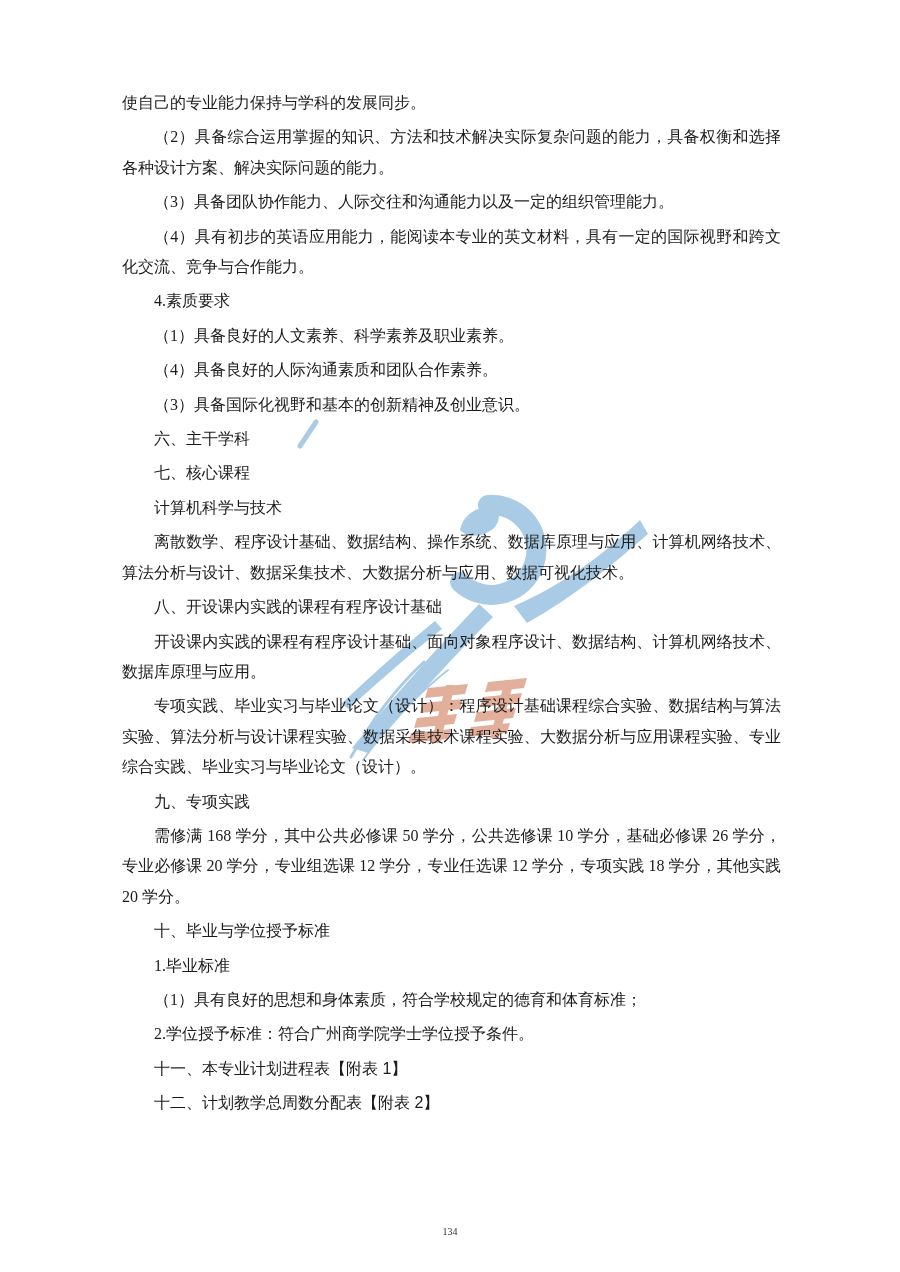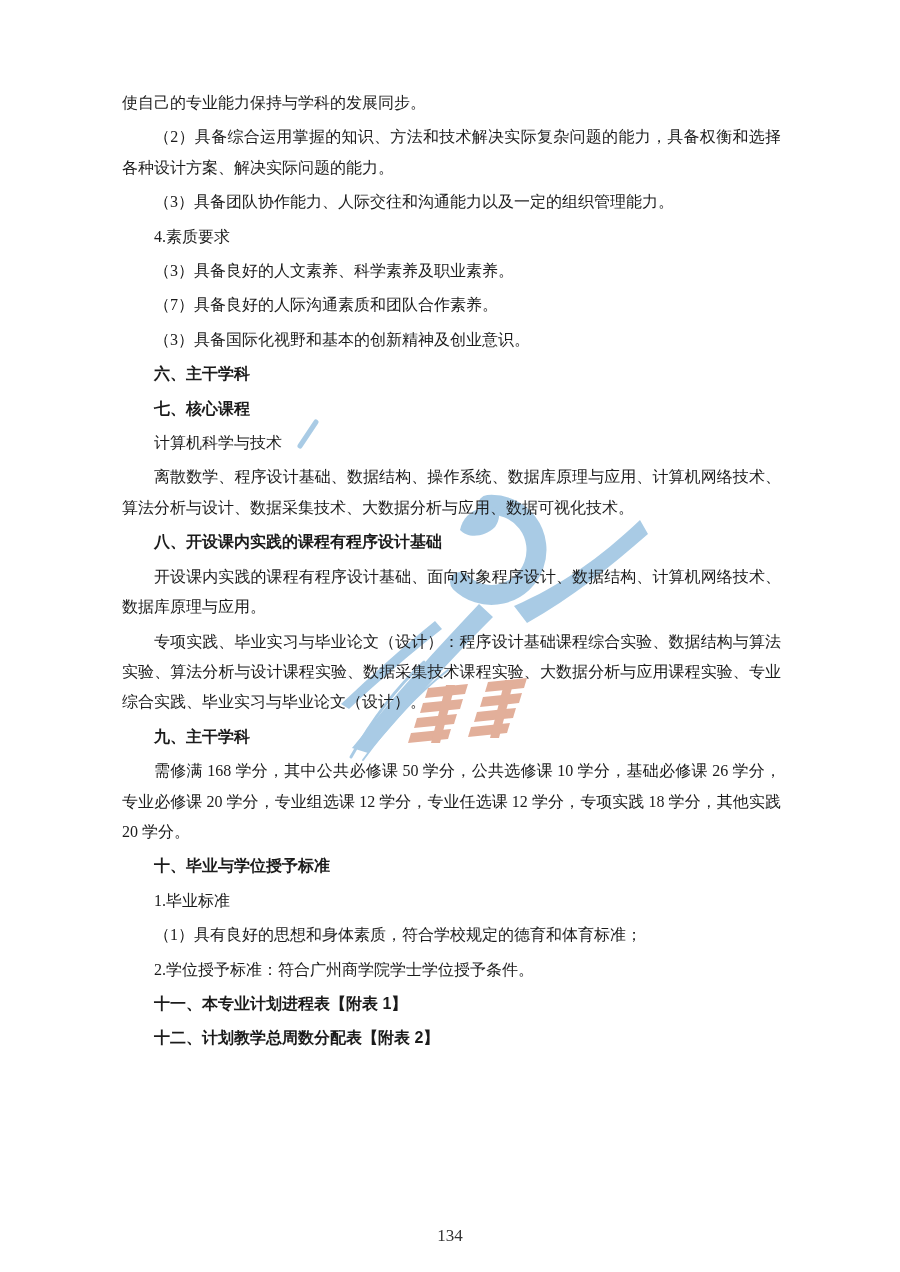--- a/index.html
+++ b/index.html
@@ -32,29 +32,29 @@
   .content p {
     margin: 4px; padding: 0;
     font-size: 16px;
     line-height: 30.4px;
     color: #1b1b1b;
     text-align: justify;
     letter-spacing: 0;
   }
   .content p.indent { text-indent: 2em; }
   .content p.bold {
-    font-weight: bold;
+    font-weight: normal;
     font-family: "Liberation Sans", "DejaVu Sans", sans-serif;
   }
   .pagenum {
     position: absolute;
     left: 0; top: 1226px;
     width: 900px;
     text-align: center;
-    font-size: 17px;
+    font-size: 10px;
     color: #333333;
     z-index: 1;
     font-family: "Liberation Serif", "DejaVu Serif", serif;
   }
 </style>
 </head>
 <body>
 
 <div class="page">
 
@@ -89,32 +89,33 @@
       <path d="M 363,760 Q 402,706 448,670" fill="none" stroke-width="2" stroke-linecap="round" stroke="#a5c9e4"></path>
 
       <path d="M 300,446 L 316,422" fill="none" stroke-width="5" stroke-linecap="round" stroke="#a5c9e4"></path>
     </g>
   </svg>
 
   <div class="content">
       <p class="">使自己的专业能力保持与学科的发展同步。</p>
       <p class="indent ">（2）具备综合运用掌握的知识、方法和技术解决实际复杂问题的能力，具备权衡和选择各种设计方案、解决实际问题的能力。</p>
       <p class="indent ">（3）具备团队协作能力、人际交往和沟通能力以及一定的组织管理能力。</p>
+      <p class="indent ">（4）具有初步的英语应用能力，能阅读本专业的英文材料，具有一定的国际视野和跨文化交流、竞争与合作能力。</p>
       <p class="indent ">4.素质要求</p>
-      <p class="indent ">（3）具备良好的人文素养、科学素养及职业素养。</p>
-      <p class="indent ">（7）具备良好的人际沟通素质和团队合作素养。</p>
+      <p class="indent ">（1）具备良好的人文素养、科学素养及职业素养。</p>
+      <p class="indent ">（4）具备良好的人际沟通素质和团队合作素养。</p>
       <p class="indent ">（3）具备国际化视野和基本的创新精神及创业意识。</p>
       <p class="indent bold">六、主干学科</p>
       <p class="indent bold">七、核心课程</p>
       <p class="indent ">计算机科学与技术</p>
       <p class="indent ">离散数学、程序设计基础、数据结构、操作系统、数据库原理与应用、计算机网络技术、算法分析与设计、数据采集技术、大数据分析与应用、数据可视化技术。</p>
       <p class="indent bold">八、开设课内实践的课程有程序设计基础</p>
       <p class="indent ">开设课内实践的课程有程序设计基础、面向对象程序设计、数据结构、计算机网络技术、数据库原理与应用。</p>
       <p class="indent ">专项实践、毕业实习与毕业论文（设计）：程序设计基础课程综合实验、数据结构与算法实验、算法分析与设计课程实验、数据采集技术课程实验、大数据分析与应用课程实验、专业综合实践、毕业实习与毕业论文（设计）。</p>
-      <p class="indent bold">九、主干学科</p>
+      <p class="indent bold">九、专项实践</p>
       <p class="indent ">需修满 168 学分，其中公共必修课 50 学分，公共选修课 10 学分，基础必修课 26 学分，专业必修课 20 学分，专业组选课 12 学分，专业任选课 12 学分，专项实践 18 学分，其他实践 20 学分。</p>
       <p class="indent bold">十、毕业与学位授予标准</p>
       <p class="indent ">1.毕业标准</p>
       <p class="indent ">（1）具有良好的思想和身体素质，符合学校规定的德育和体育标准；</p>
       <p class="indent ">2.学位授予标准：符合广州商学院学士学位授予条件。</p>
       <p class="indent bold">十一、本专业计划进程表【附表 1】</p>
       <p class="indent bold">十二、计划教学总周数分配表【附表 2】</p>
     </div>
 
   <div class="pagenum">134</div>

